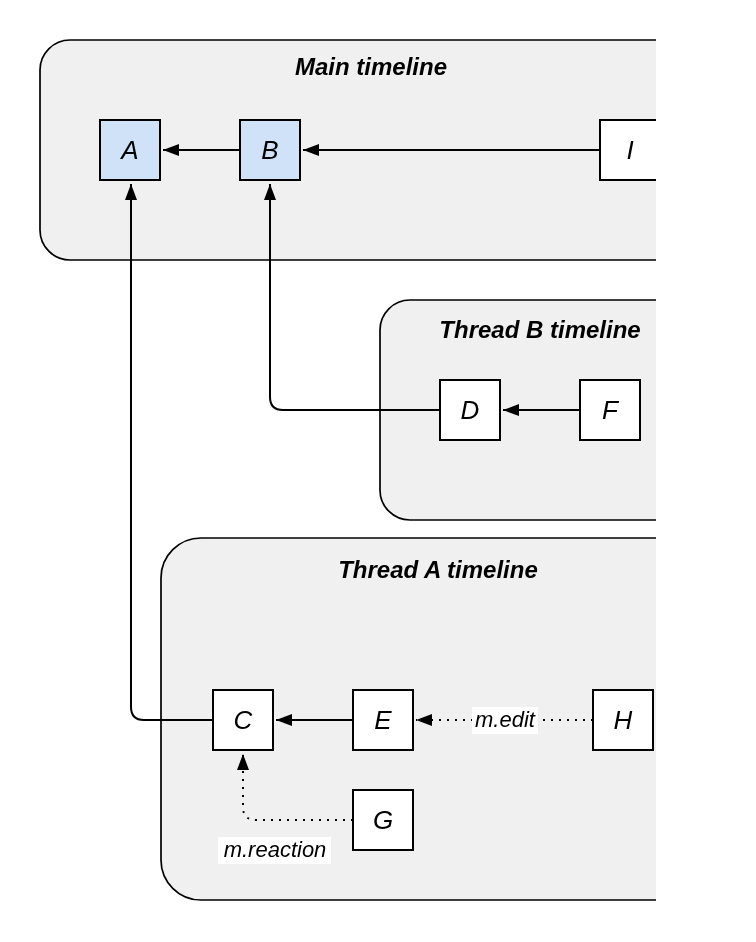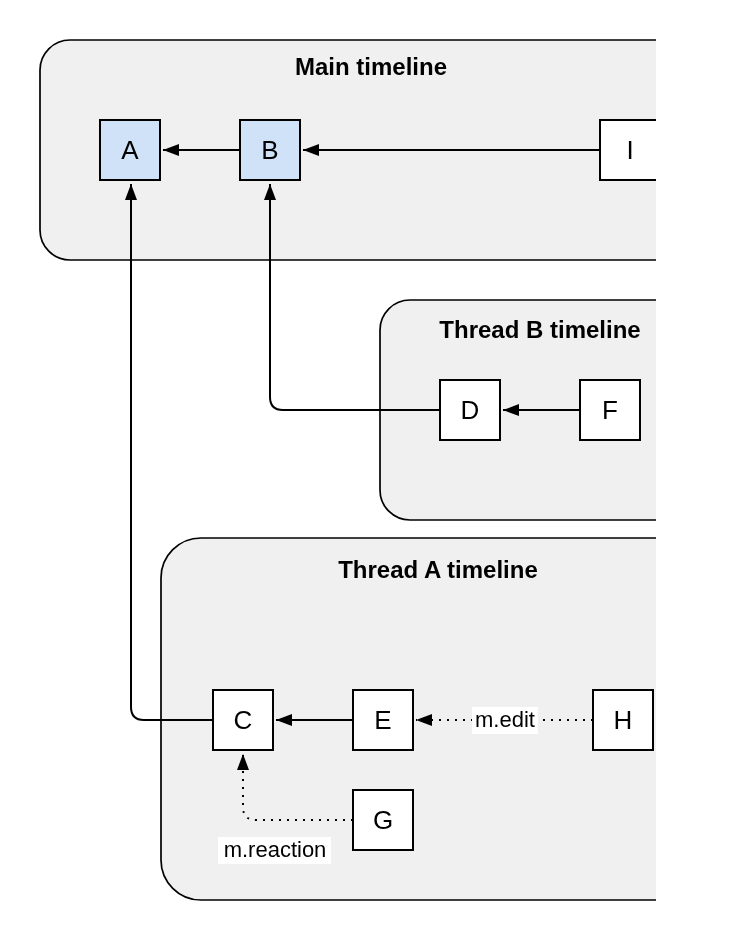--- a/index.html
+++ b/index.html
@@ -6,20 +6,21 @@
     margin: 0;
     padding: 0;
     background: #ffffff;
   }
   .page {
     position: relative;
     width: 656px;
     height: 942px;
     background: #ffffff;
     overflow: hidden;
+    font-style: italic;
   }
   svg {
     display: block;
     font-family: "Liberation Sans", "DejaVu Sans", sans-serif;
   }
   .container-box {
     stroke-width: 1.7px;
   }
   .container-title {
     font-size: 24px;

